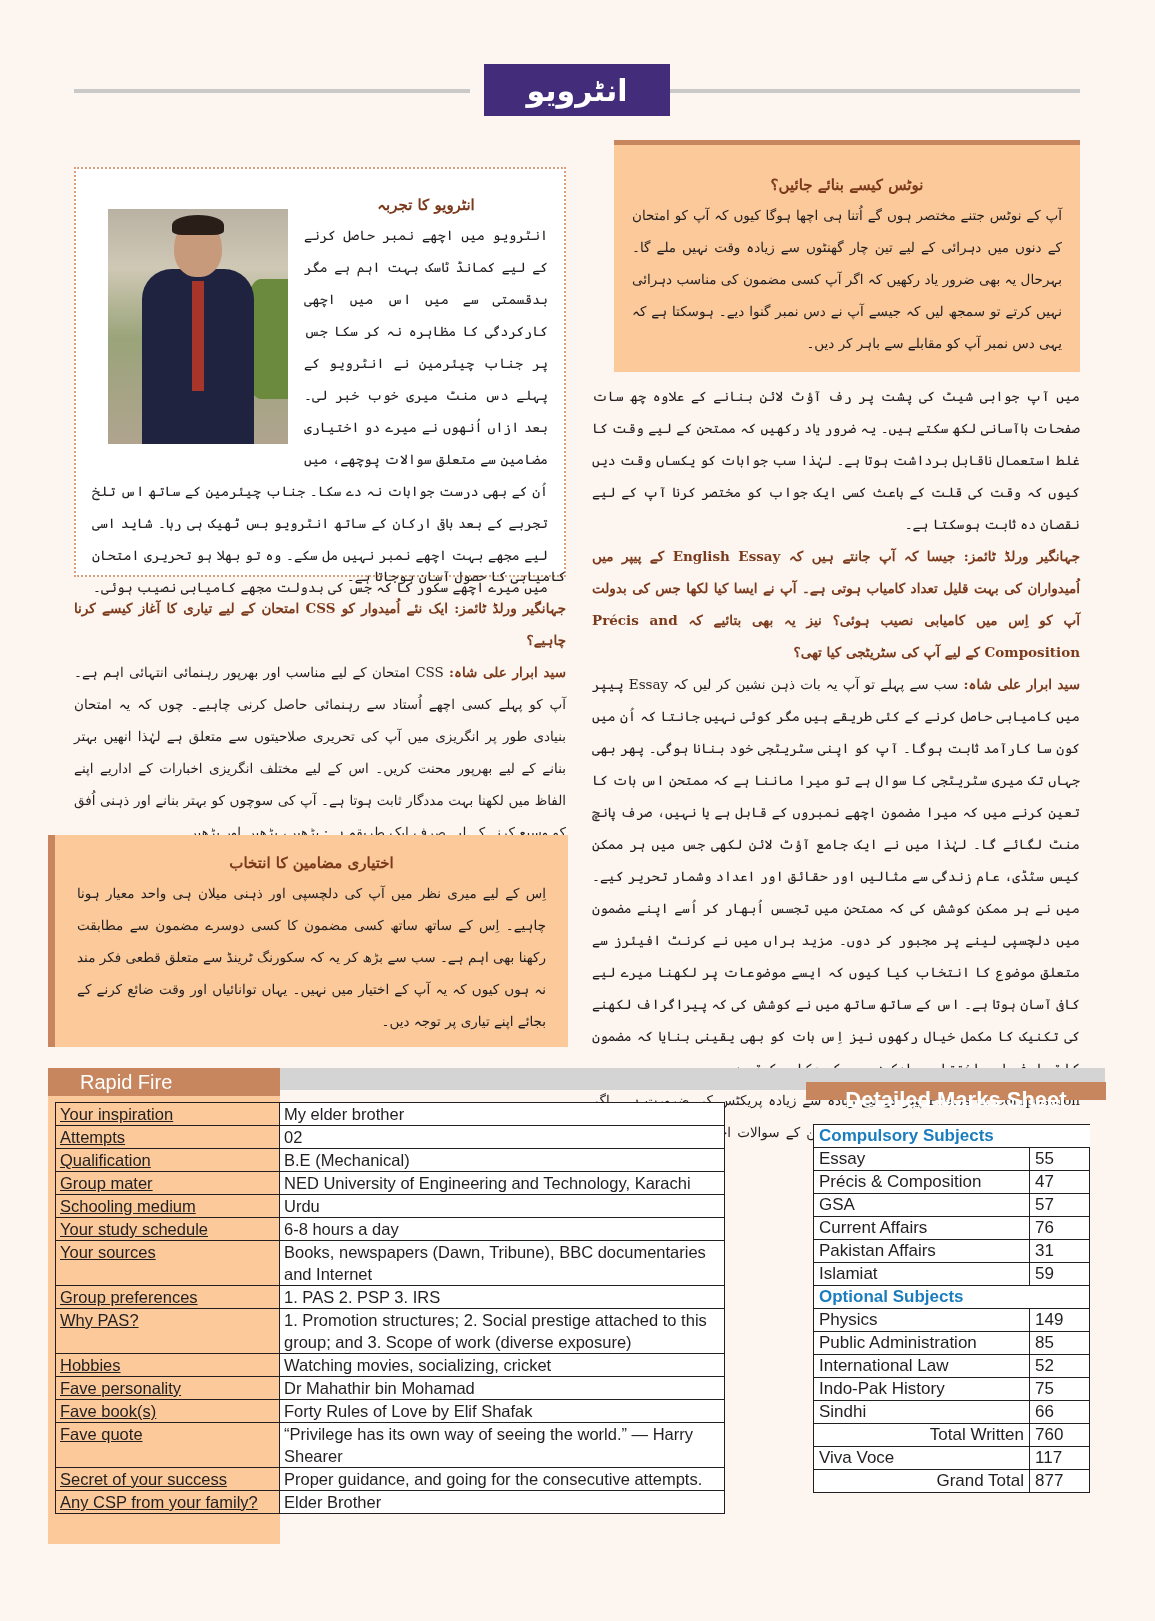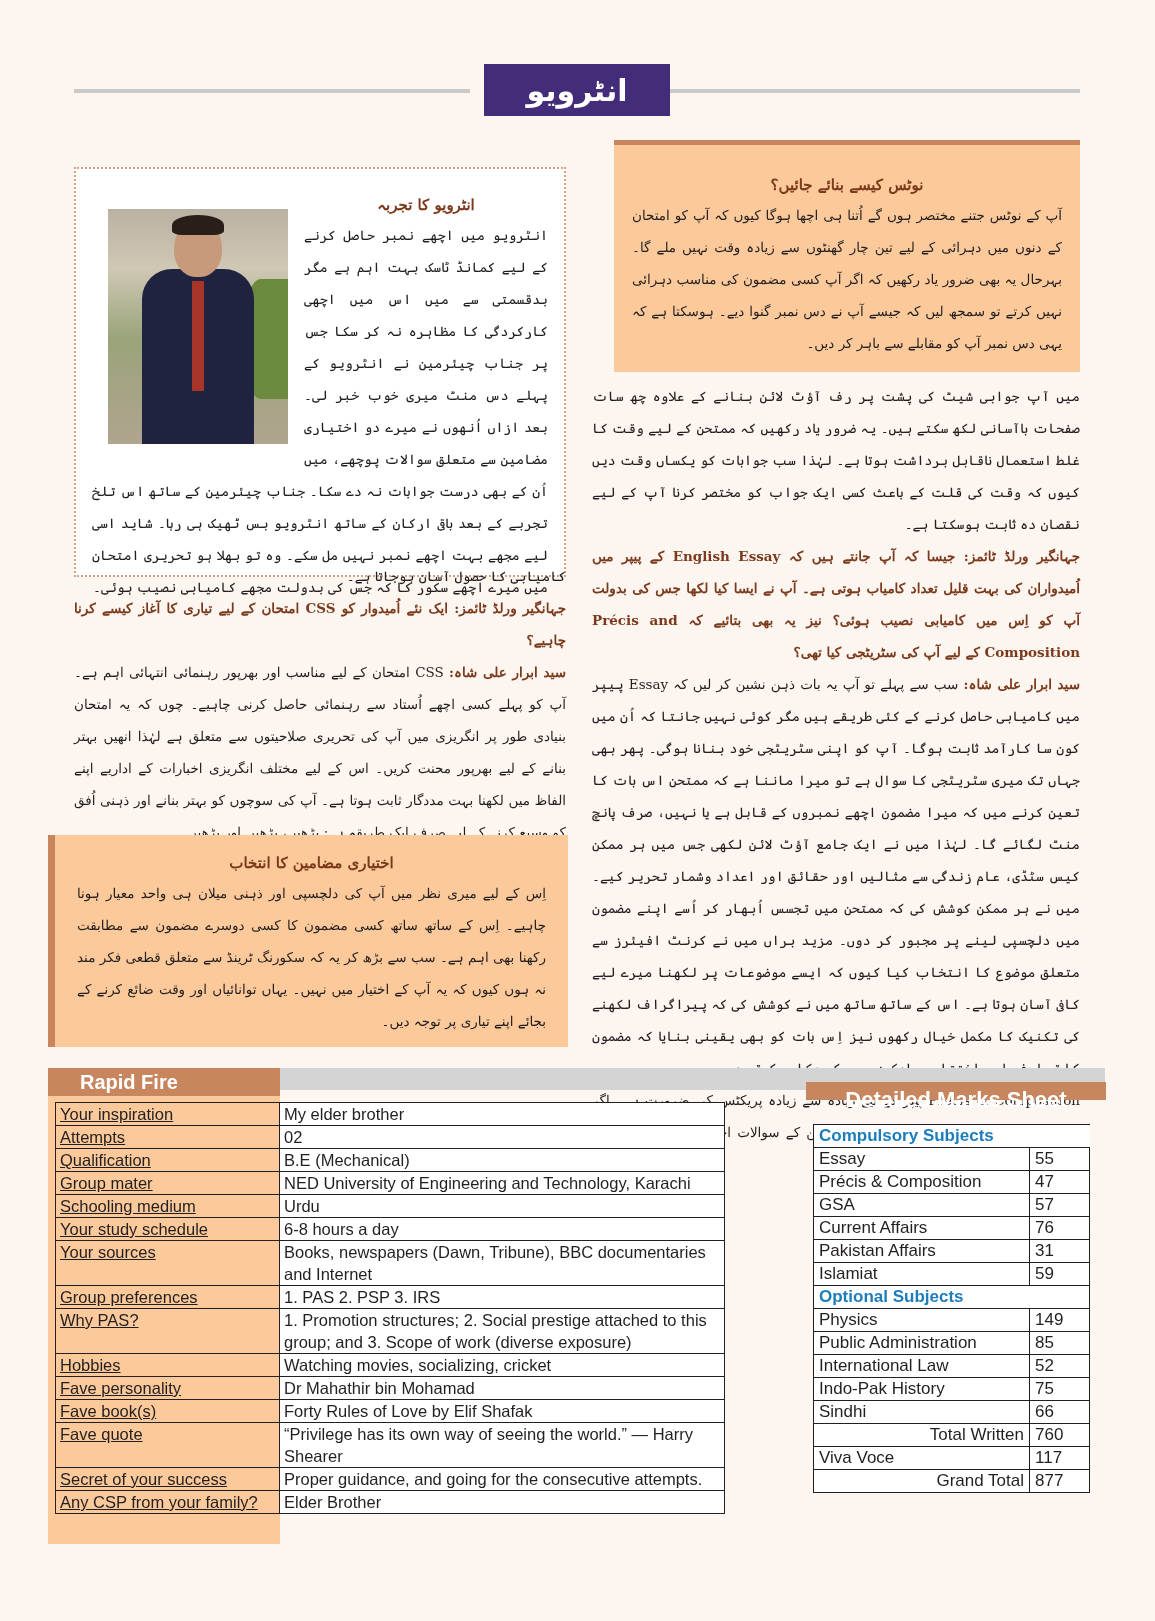--- a/index.html
+++ b/index.html
@@ -52,21 +52,21 @@
   
   .opt-box {
     position: absolute; left: 48px; top: 835px; width: 520px; height: 212px;
     background: #fbc99a; border-left: 7px solid #c8865e; padding: 14px 22px 10px 22px;
   }
 
   
   .rf-header {
     position: absolute; left: 48px; top: 1068px; width: 232px; height: 28px;
     background: #c8865e; color: #fff; font-family: "Liberation Sans", sans-serif;
-    font-weight: bold; font-size: 20px; padding-left: 32px; line-height: 28px;
+    font-weight: normal; font-size: 20px; padding-left: 32px; line-height: 28px;
   }
   .rf-header-gray { position: absolute; left: 280px; top: 1068px; width: 825px; height: 22px; background: #d4d4d4; }
   .rf-side { position: absolute; left: 48px; top: 1096px; width: 232px; height: 448px; background: #fbc99a; }
   table.rf {
     position: absolute; left: 55px; top: 1102px; width: 670px;
     border-collapse: collapse; font-family: "Liberation Sans", sans-serif; font-size: 16.5px;
   }
   table.rf td { border: 1.5px solid #231f20; padding: 0 4px; line-height: 22px; vertical-align: top; }
   table.rf td.k { background: #fbc99a; width: 224px; text-decoration: underline; }
   table.rf td.v { background: #fff; }

